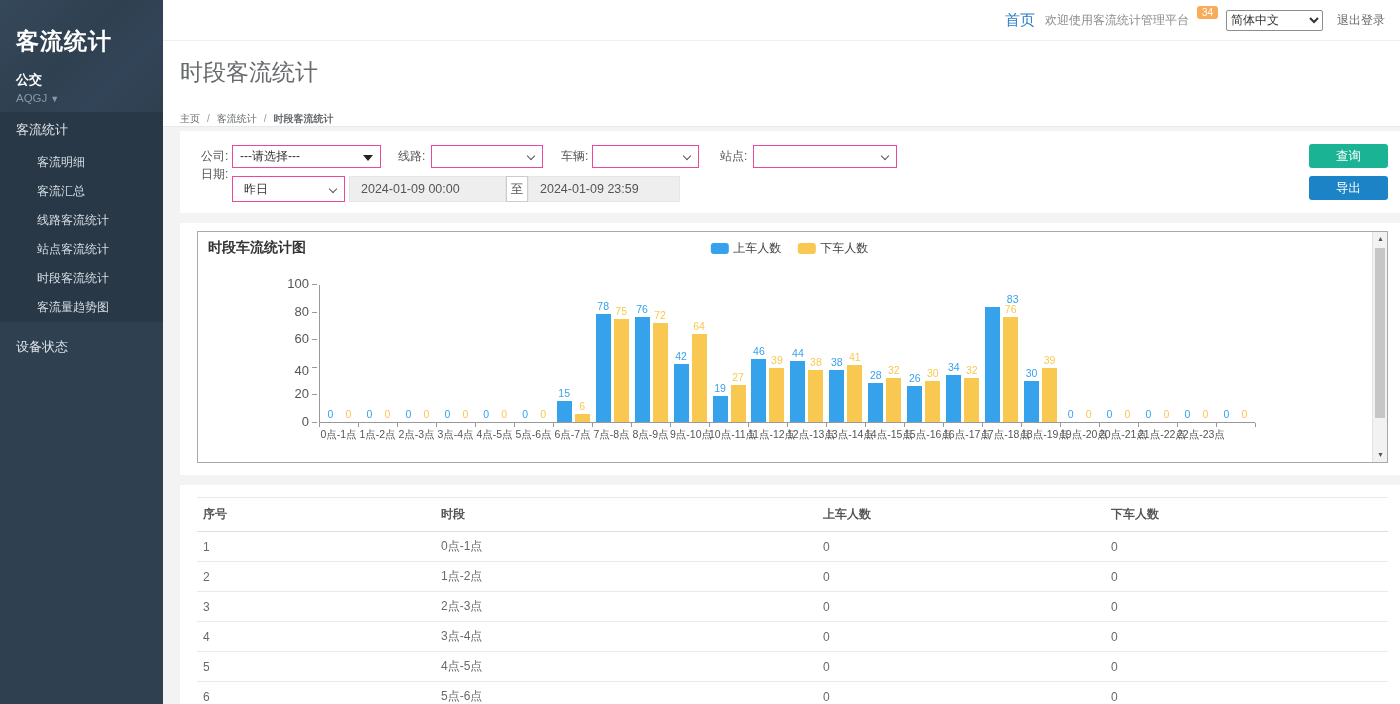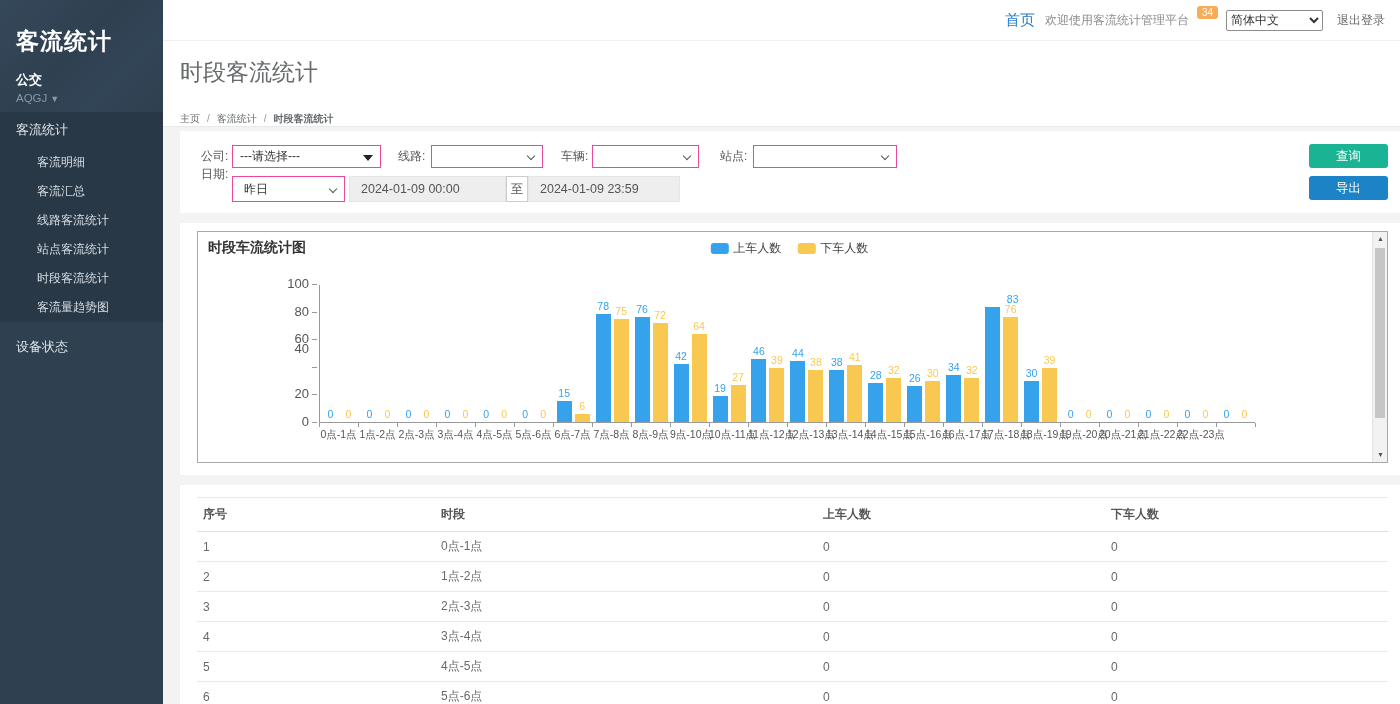--- a/index.html
+++ b/index.html
@@ -191,21 +191,21 @@
           <span class="legend-label">下车人数</span>
         </div>
       </div>
       <div class="plot">
         <div style="position:relative">
           <div class="yaxis">
               <div class="yl" style="bottom: -6px;">0</div>
               <div class="yt" style="bottom: 0px;"></div>
               <div class="yl" style="bottom: 21.6px;">20</div>
               <div class="yt" style="bottom: 27.6px;"></div>
-              <div class="yl" style="bottom: 67px;">40</div>
+              <div class="yl" style="bottom: 45px;">40</div>
               <div class="yt" style="bottom: 55.2px;"></div>
               <div class="yl" style="bottom: 76.8px;">60</div>
               <div class="yt" style="bottom: 82.8px;"></div>
               <div class="yl" style="bottom: 104.4px;">80</div>
               <div class="yt" style="bottom: 110.4px;"></div>
               <div class="yl" style="bottom: 132px;">100</div>
               <div class="yt" style="bottom: 138px;"></div>
             </div>
           <div class="bars">
               <div class="cat">

